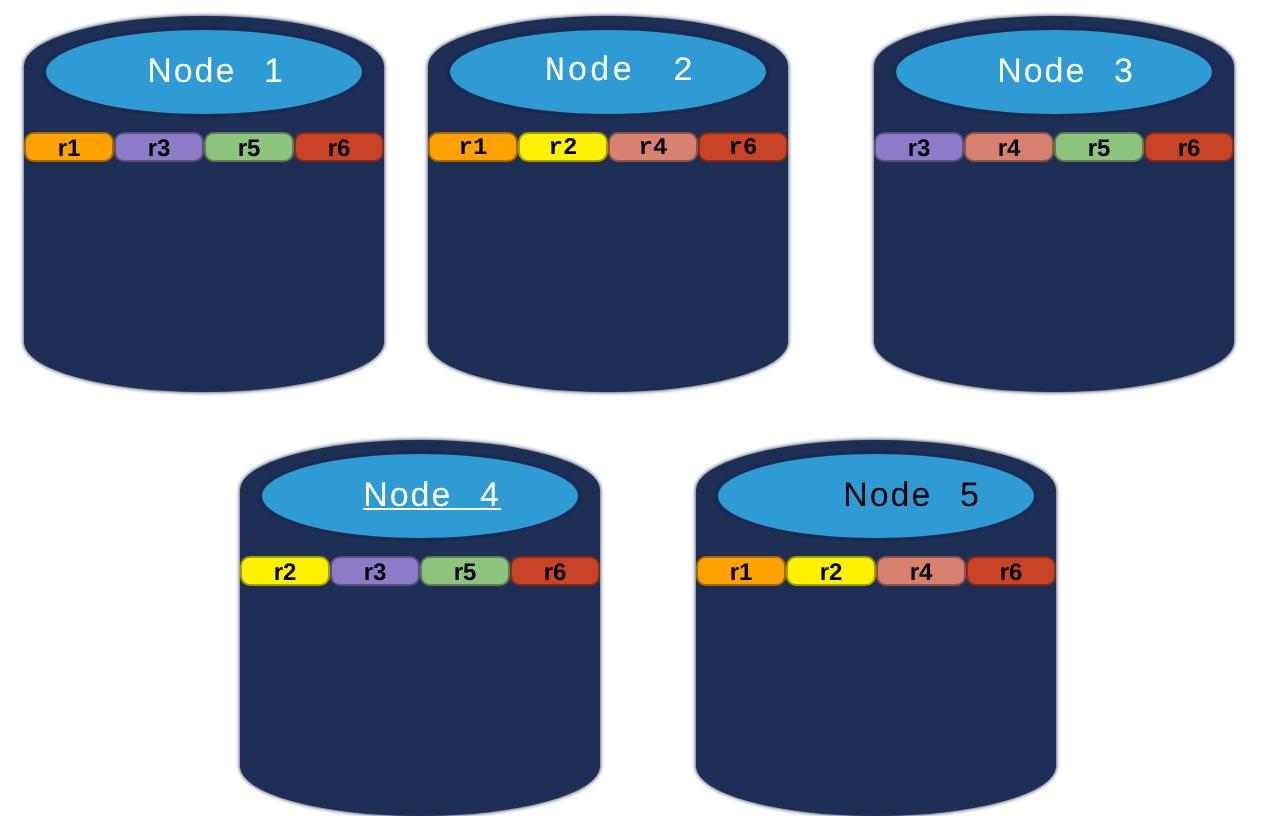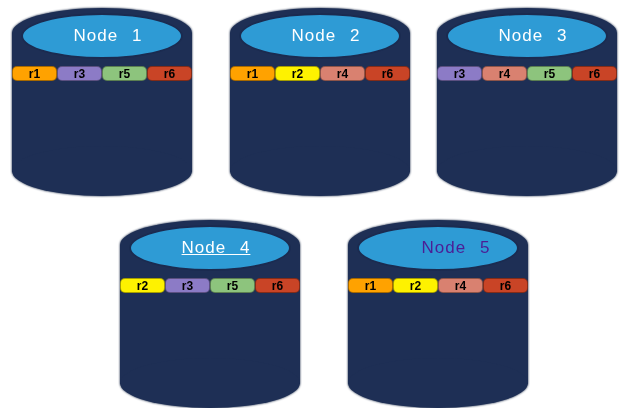--- a/index.html
+++ b/index.html
@@ -15,21 +15,21 @@
 
   
   .node {
     position: absolute;
     width: 180px;
     height: 188px;
     filter: drop-shadow(0 0 1px #0b1b3a);
   }
   
   .node:nth-child(1) { left: 12px;  top: 8px; }
-  .node:nth-child(2) { left: 230px; top: 8px; }
+  .node:nth-child(2) { left: 214px; top: 8px; font-family: Liberation Mono, monospace; }
   .node:nth-child(3) { left: 437px; top: 8px; }
   .node:nth-child(4) { left: 120px; top: 220px; }
   .node:nth-child(5) { left: 348px; top: 220px; }
 
   .cyl-back {
     position: absolute;
     left: 0; right: 0; top: 0;
     height: 50px;
     border-radius: 50%;
   }
@@ -145,21 +145,21 @@
         <div class="bar" style="background: rgb(140, 123, 198); color: rgb(0, 0, 0);">r3</div>
         <div class="bar" style="background: rgb(141, 196, 125); color: rgb(0, 0, 0);">r5</div>
         <div class="bar" style="background: rgb(201, 68, 38); color: rgb(0, 0, 0);">r6</div>
       </div>
     </div>
     <div class="node">
       <div class="cyl-back" style="background: rgb(30, 47, 85);"></div>
       <div class="cyl-body" style="background: rgb(30, 47, 85);"></div>
       <div class="cyl-bottom" style="background: rgb(30, 47, 85);"></div>
       <div class="cyl-top" style="background: rgb(46, 155, 213);">
-        <div class="node-title" style="color: #4c1d95; padding-left: 24px;">Node 5</div>
+        <div class="node-title" style="color: #000000; padding-left: 24px;">Node 5</div>
       </div>
       <div class="bars">
         <div class="bar" style="background: rgb(255, 162, 0); color: rgb(0, 0, 0);">r1</div>
         <div class="bar" style="background: rgb(254, 242, 0); color: rgb(0, 0, 0);">r2</div>
         <div class="bar" style="background: rgb(217, 129, 112); color: rgb(0, 0, 0);">r4</div>
         <div class="bar" style="background: rgb(201, 68, 38); color: rgb(0, 0, 0);">r6</div>
       </div>
     </div>
   </div>
 

